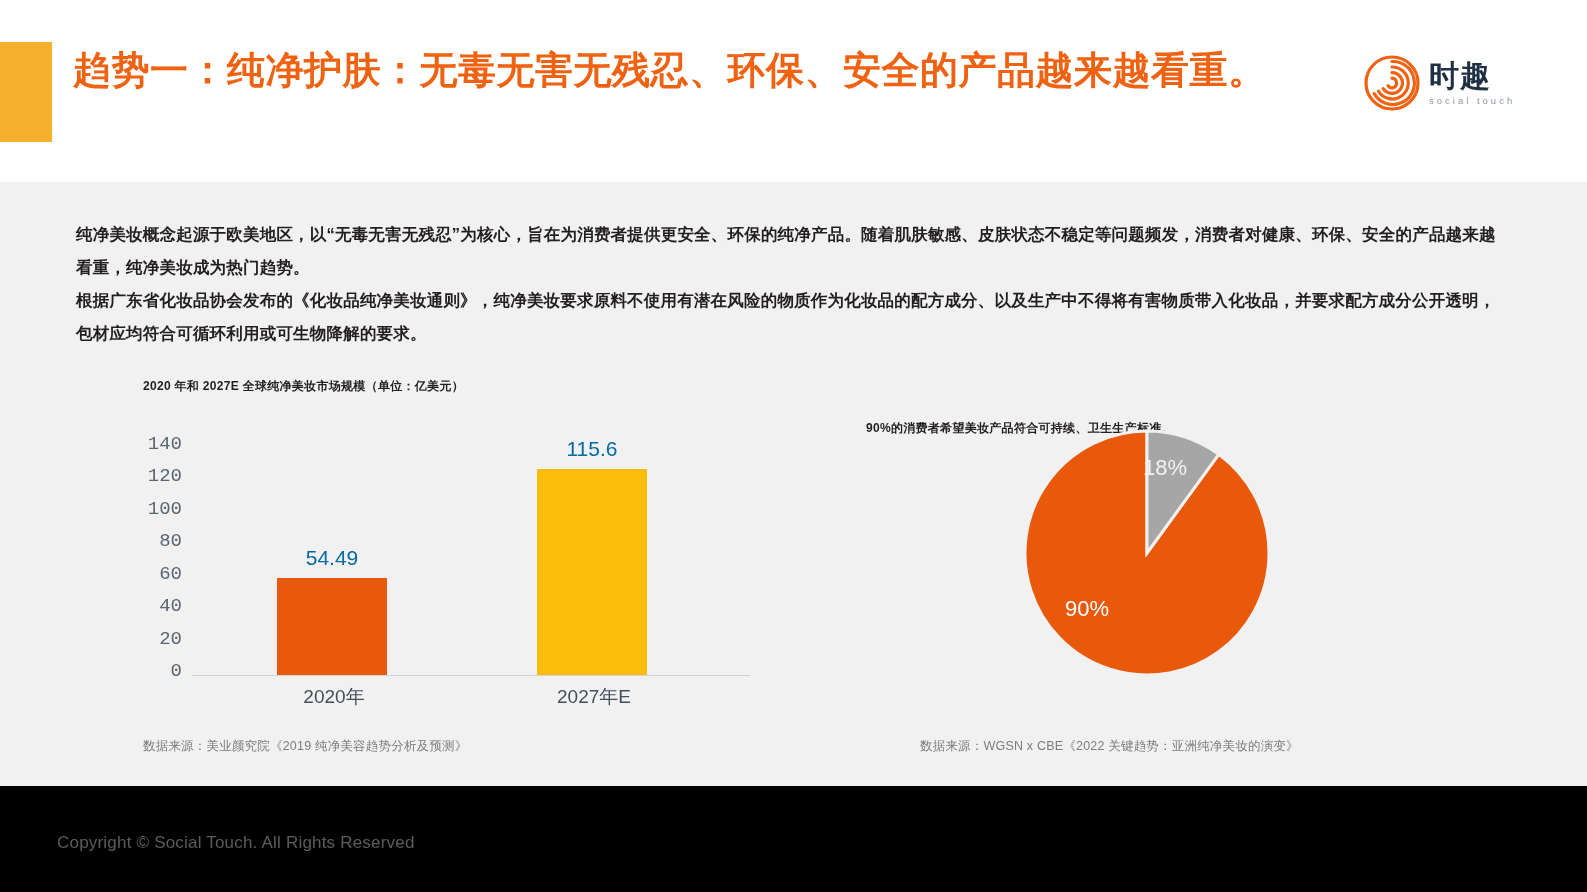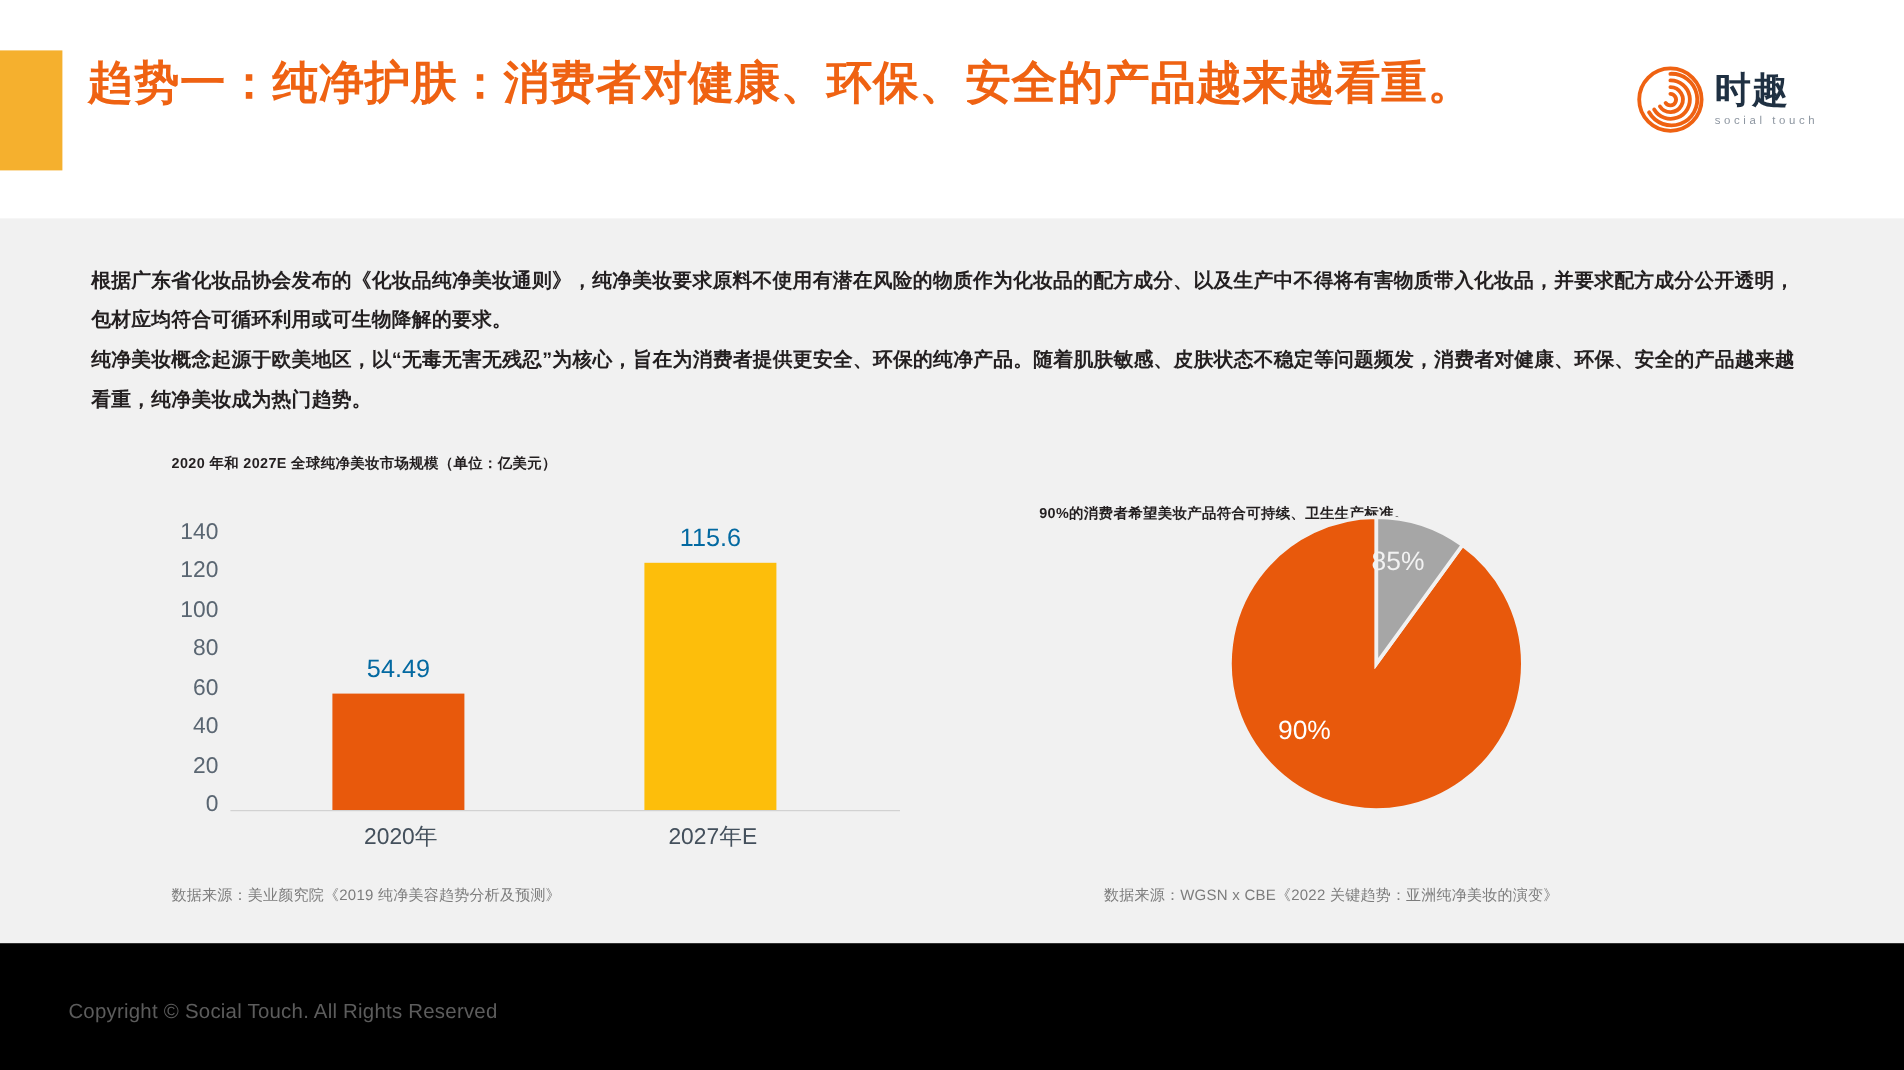--- a/index.html
+++ b/index.html
@@ -139,20 +139,21 @@
     top: 48px;
     width: 620px;
     height: 290px;
   }
   .y-axis {
     position: absolute;
     left: 0;
     top: 0;
     width: 52px;
     height: 250px;
+    font-family: Liberation Mono, monospace;
   }
   .y-tick {
     position: absolute;
     right: 0;
     transform: translateY(-50%);
     font-size: 19px;
     color: #5a6672;
     text-align: right;
     white-space: nowrap;
   }
@@ -250,21 +251,21 @@
     letter-spacing: 0.2px;
   }
 </style>
 </head>
 <body>
 
 <div class="slide-header">
 
   <div class="accent-bar"></div>
 
-  <div class="slide-title">趋势一：纯净护肤：消费者对健康、环保、安全的产品越来越看重。</div>
+  <div class="slide-title">趋势一：纯净护肤：无毒无害无残忍、环保、安全的产品越来越看重。</div>
 
   <div class="brand-logo">
     <span class="logo-mark">
       <svg viewBox="0 0 56 56" width="56" height="56" aria-hidden="true">
         <g fill="none" stroke="#ef6212" stroke-linecap="round">
           <circle cx="28" cy="28" r="26" stroke-width="3.2"></circle>
           <path d="M28 6.5 A21.5 21.5 0 1 1 10.2 38.6" stroke-width="3.2"></path>
           <path d="M28 12 A16 16 0 1 1 14.5 36.2" stroke-width="3.2"></path>
           <path d="M28 17.6 A10.4 10.4 0 1 1 19.3 33.7" stroke-width="3.2"></path>
           <path d="M28 23.2 A4.8 4.8 0 1 1 24 30.8" stroke-width="3.2"></path>
@@ -274,22 +275,22 @@
     <span class="logo-wordmark">
       <span class="logo-cn">时趣</span>
       <span class="logo-en">social touch</span>
     </span>
   </div>
 </div>
 
 <div class="body-panel">
 
   <div class="intro-block">
+    <p>纯净美妆概念起源于欧美地区，以“无毒无害无残忍”为核心，旨在为消费者提供更安全、环保的纯净产品。随着肌肤敏感、皮肤状态不稳定等问题频发，消费者对健康、环保、安全的产品越来越看重，纯净美妆成为热门趋势。</p>
     <p>根据广东省化妆品协会发布的《化妆品纯净美妆通则》，纯净美妆要求原料不使用有潜在风险的物质作为化妆品的配方成分、以及生产中不得将有害物质带入化妆品，并要求配方成分公开透明，包材应均符合可循环利用或可生物降解的要求。</p>
-    <p>纯净美妆概念起源于欧美地区，以“无毒无害无残忍”为核心，旨在为消费者提供更安全、环保的纯净产品。随着肌肤敏感、皮肤状态不稳定等问题频发，消费者对健康、环保、安全的产品越来越看重，纯净美妆成为热门趋势。</p>
   </div>
 
   <div class="chart-col-left">
 
     <div class="chart-heading left">2020 年和 2027E 全球纯净美妆市场规模（单位：亿美元）</div>
 
     <div class="barchart">
 
       <div class="y-axis">
         <span class="y-tick" style="top:7%">140</span>
@@ -328,21 +329,21 @@
     <div class="chart-heading right">90%的消费者希望美妆产品符合可持续、卫生生产标准。</div>
 
     <div class="piechart">
       <svg class="pie-svg" viewBox="0 0 250 250" width="250" height="250" aria-hidden="true">
         <g>
           <path id="slice-major" fill="#e8590c" stroke="#f1f1f1" stroke-width="3" d="M 125 125 L 196.70980077968173 26.299926686256413 A 122 122 0 1 1 124.99999999999997 3 Z"></path>
           <path id="slice-minor" fill="#a6a6a6" stroke="#f1f1f1" stroke-width="3" d="M 125 125 L 125.00000000000001 3 A 122 122 0 0 1 196.70980077968173 26.299926686256413 Z"></path>
         </g>
       </svg>
       <span class="pie-label major">90%</span>
-      <span class="pie-label minor">85%</span>
+      <span class="pie-label minor">18%</span>
     </div>
 
     <div class="source-note right">数据来源：WGSN x CBE《2022 关键趋势：亚洲纯净美妆的演变》</div>
   </div>
 </div>
 
 <div class="slide-footer">
   <div class="copyright">Copyright © Social Touch. All Rights Reserved</div>
 </div>
 

